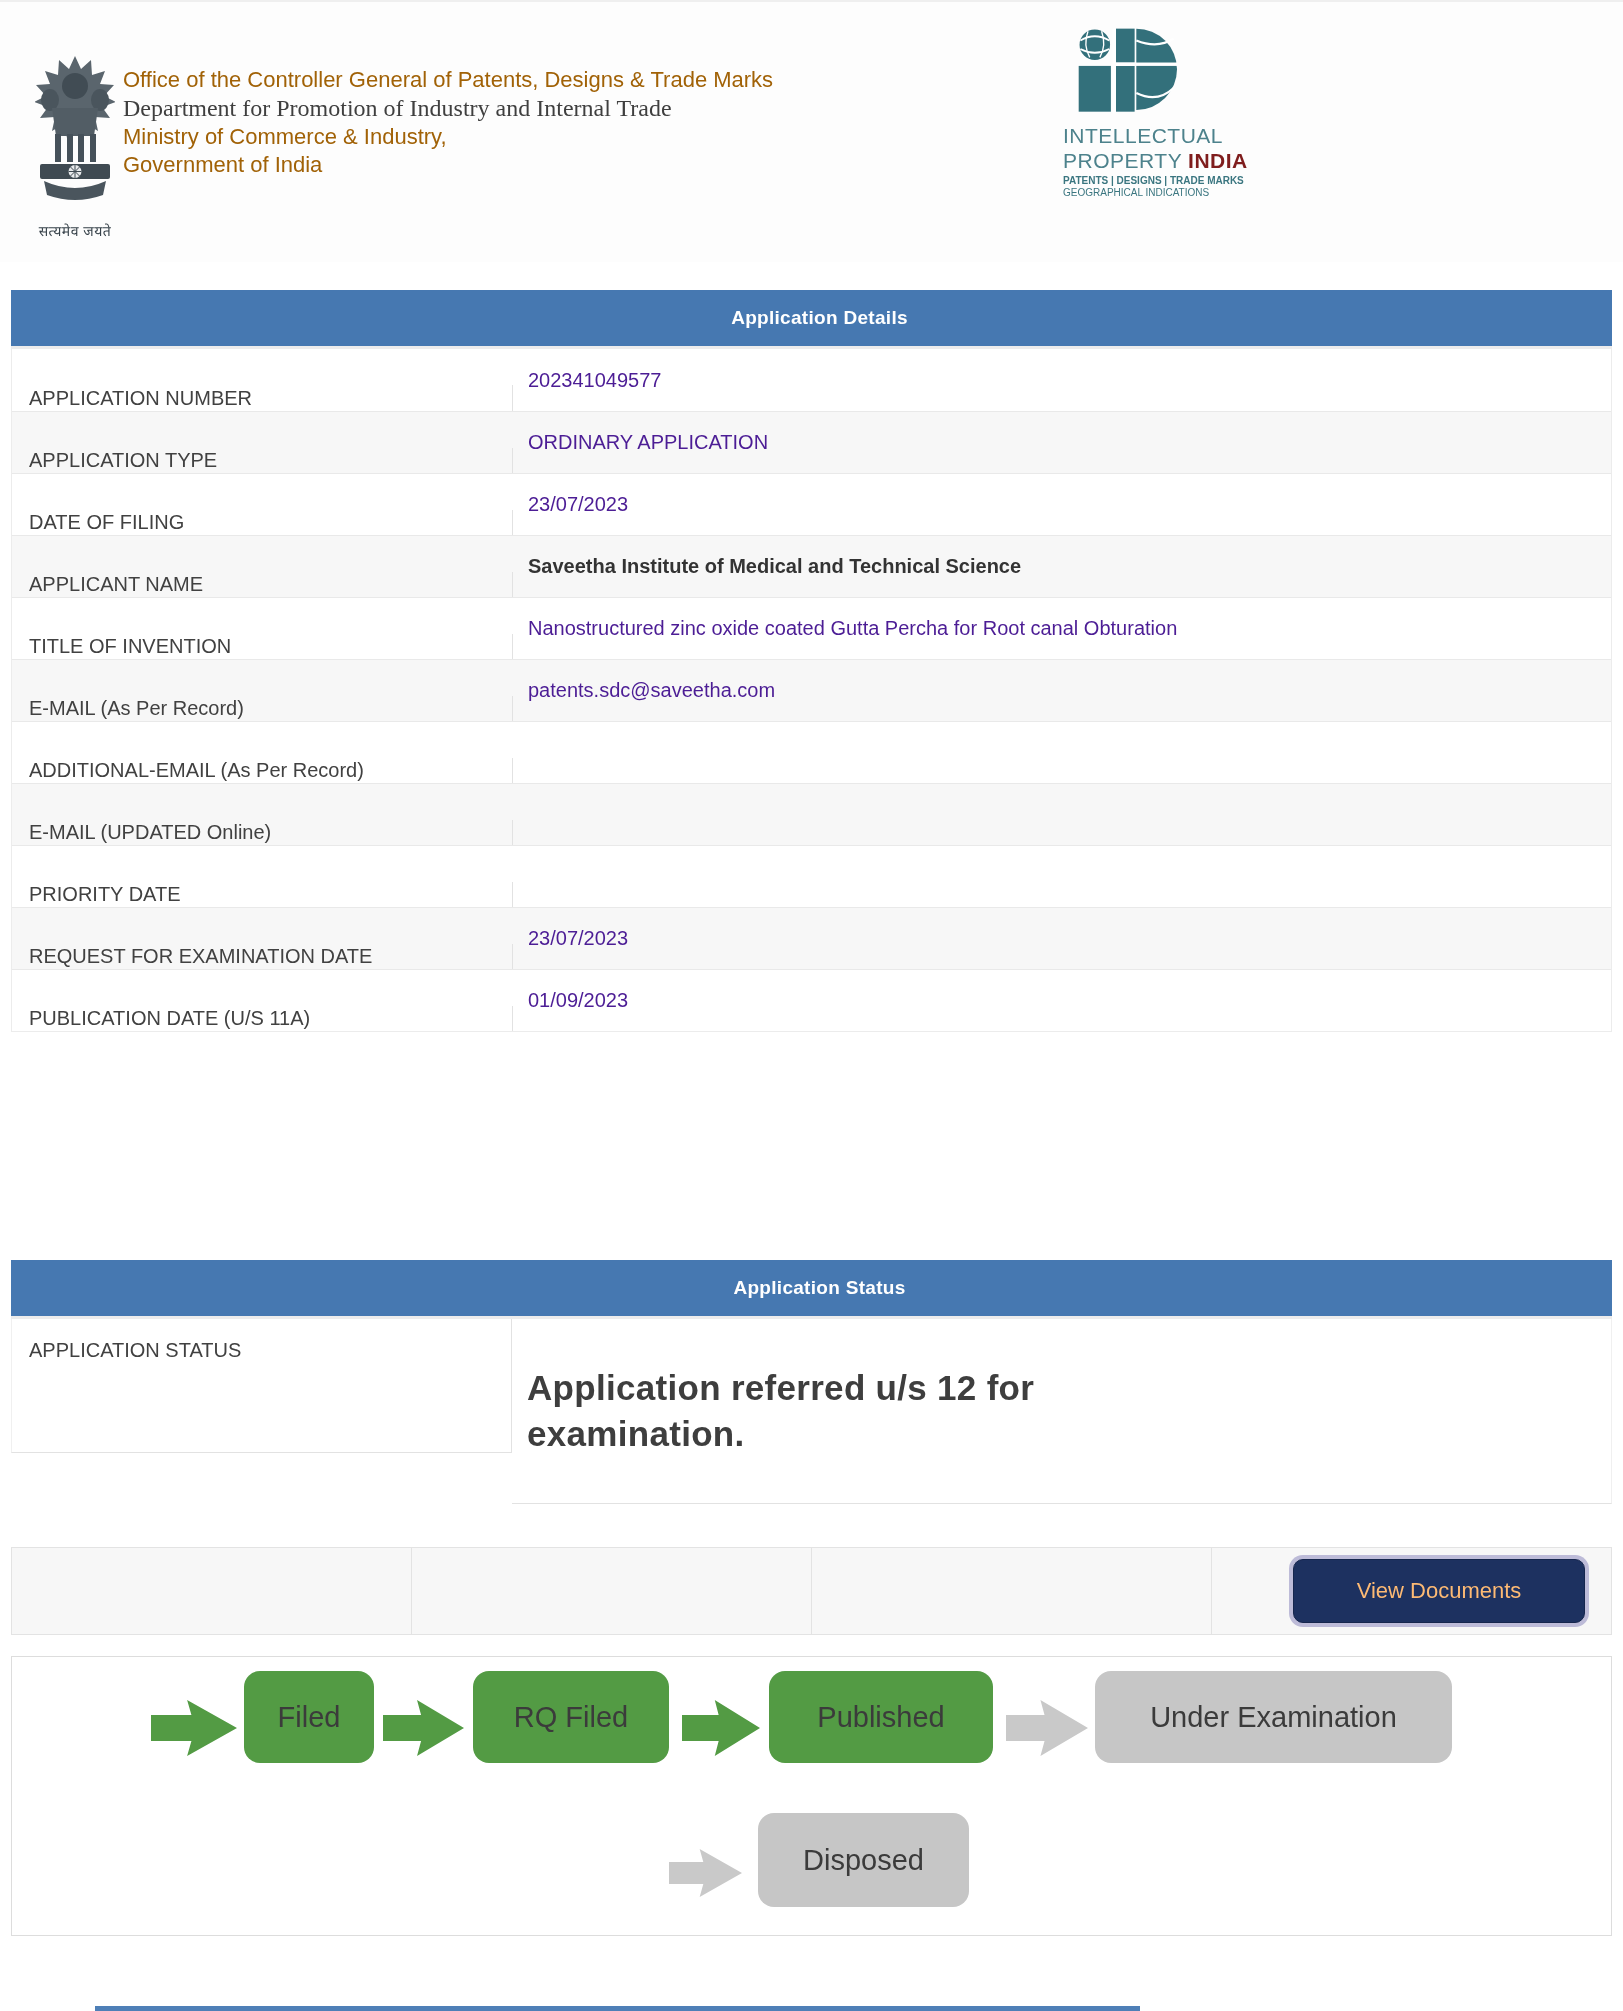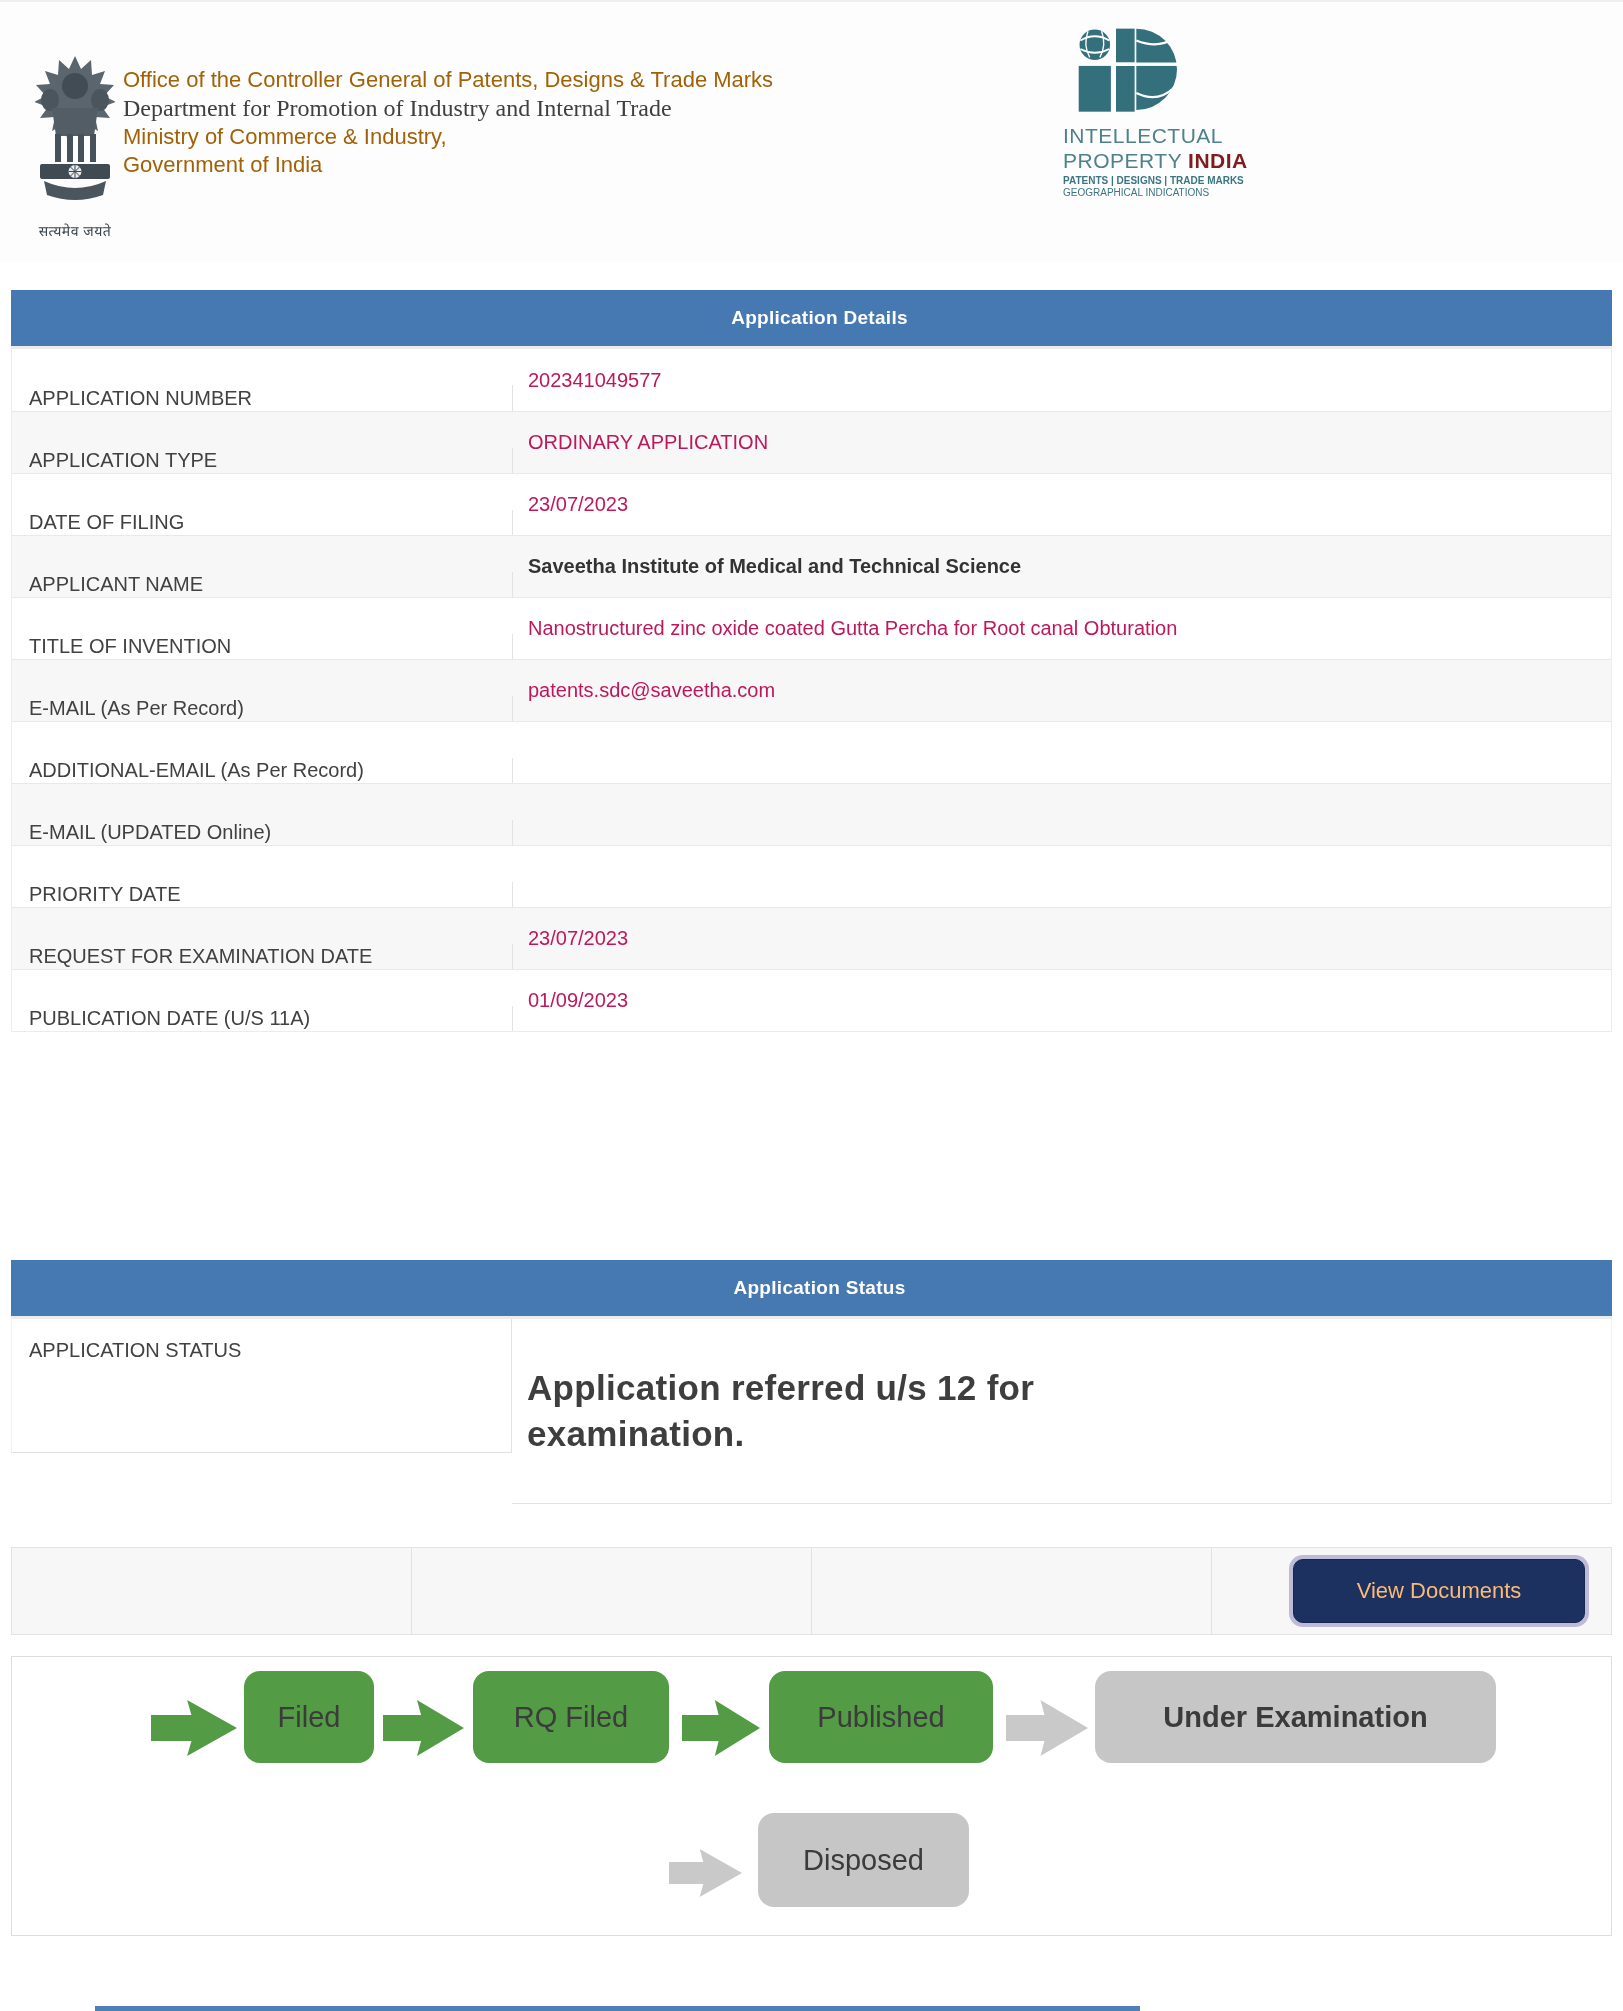--- a/index.html
+++ b/index.html
@@ -30,21 +30,21 @@
   .bar span { color:#ffffff; font-size:19px; font-weight:bold; letter-spacing:0.3px; }
 
   
   .details { position:absolute; left:11px; top:288px; width:1601px; }
   .t-body { border:1px solid #ececec; border-top:none; }
   .t-row { display:flex; height:62px; border-top:1px solid #e9e9e9; background:#ffffff; }
   .t-row:first-child { border-top:none; }
   .t-row:nth-child(even) { background:#f7f7f7; }
   .t-label { width:501px; border-right:1px solid #e2e2e2; display:flex; align-items:center;
              padding-left:17px; font-size:20px; color:#414141;margin-top:36px; }
-  .t-value { flex:1; display:flex; align-items:center; padding-left:15px; font-size:20px; color:#be185d; }
+  .t-value { flex:1; display:flex; align-items:center; padding-left:15px; font-size:20px; color:#4c1d95; }
   .t-value.strong { font-weight:bold; color:#333333; }
 
   
   .status { position:absolute; left:11px; top:1258px; width:1601px; }
   .status-cells { display:flex; align-items:flex-start; }
   .status-label-cell { width:501px; height:134px; border-right:1px solid #e2e2e2; border-bottom:1px solid #e2e2e2;
                        border-left:1px solid #f0f0f0; padding:20px 0 0 17px; font-size:20px; color:#414141; background:#fff; }
   .status-value-cell { flex:1; height:185px; border-bottom:1px solid #e2e2e2; border-right:1px solid #f0f0f0;
                        background:#fff; padding:46px 4px 0 15px; }
   .status-value-text { font-size:35px; font-weight:bold; color:#3e3e3e; line-height:1.3; max-width:690px;
@@ -73,21 +73,21 @@
   .flow-arrow.pending { background:#c9c9c9; }
 
   
   .fa1 { left:139px; top:43px; width:86px; }
   .fb1 { left:232px; top:14px; width:130px; }
   .fa2 { left:371px; top:43px; width:81px; }
   .fb2 { left:461px; top:14px; width:196px; }
   .fa3 { left:670px; top:43px; width:78px; }
   .fb3 { left:757px; top:14px; width:224px; }
   .fa4 { left:994px; top:43px; width:82px; }
-  .fb4 { left:1083px; top:14px; width:401px;font-weight:bold; }
+  .fb4 { left:1083px; top:14px; width:357px; }
   .fa5 { left:657px; top:192px; width:73px; height:48px; }
   .fb5 { left:746px; top:156px; width:211px; height:94px; }
 
   .h-scroll-thumb { position:absolute; left:95px; top:2004px; width:1045px; height:6px; background:#4e7fb7; }
 </style>
 </head>
 <body>
 
 <div class="page">
   <div class="page-left-rule"></div>

